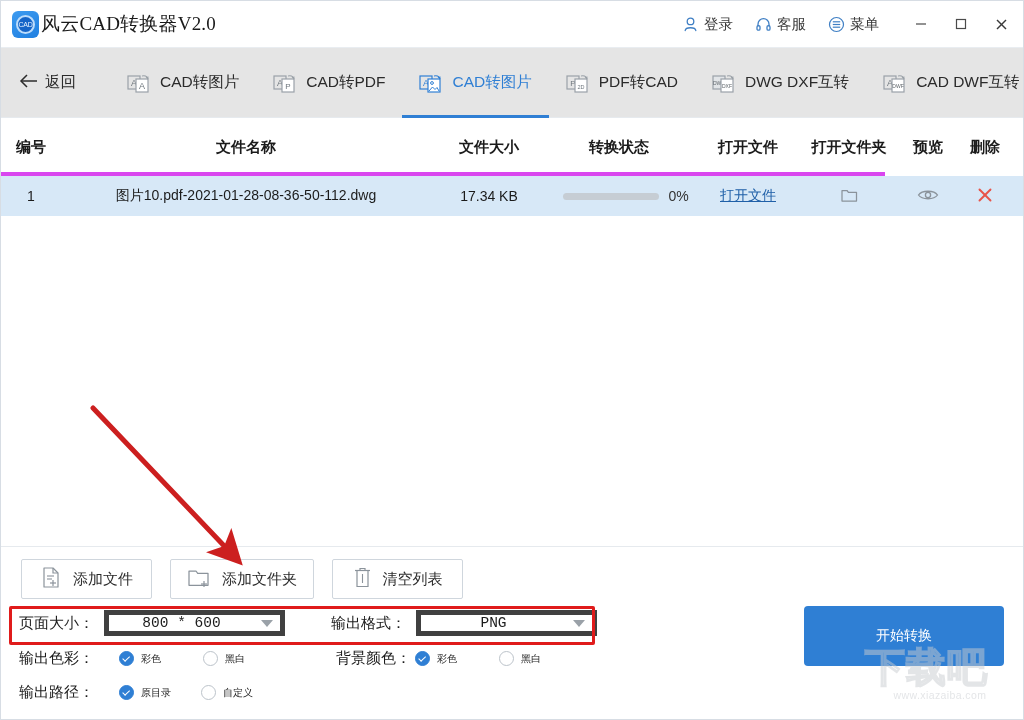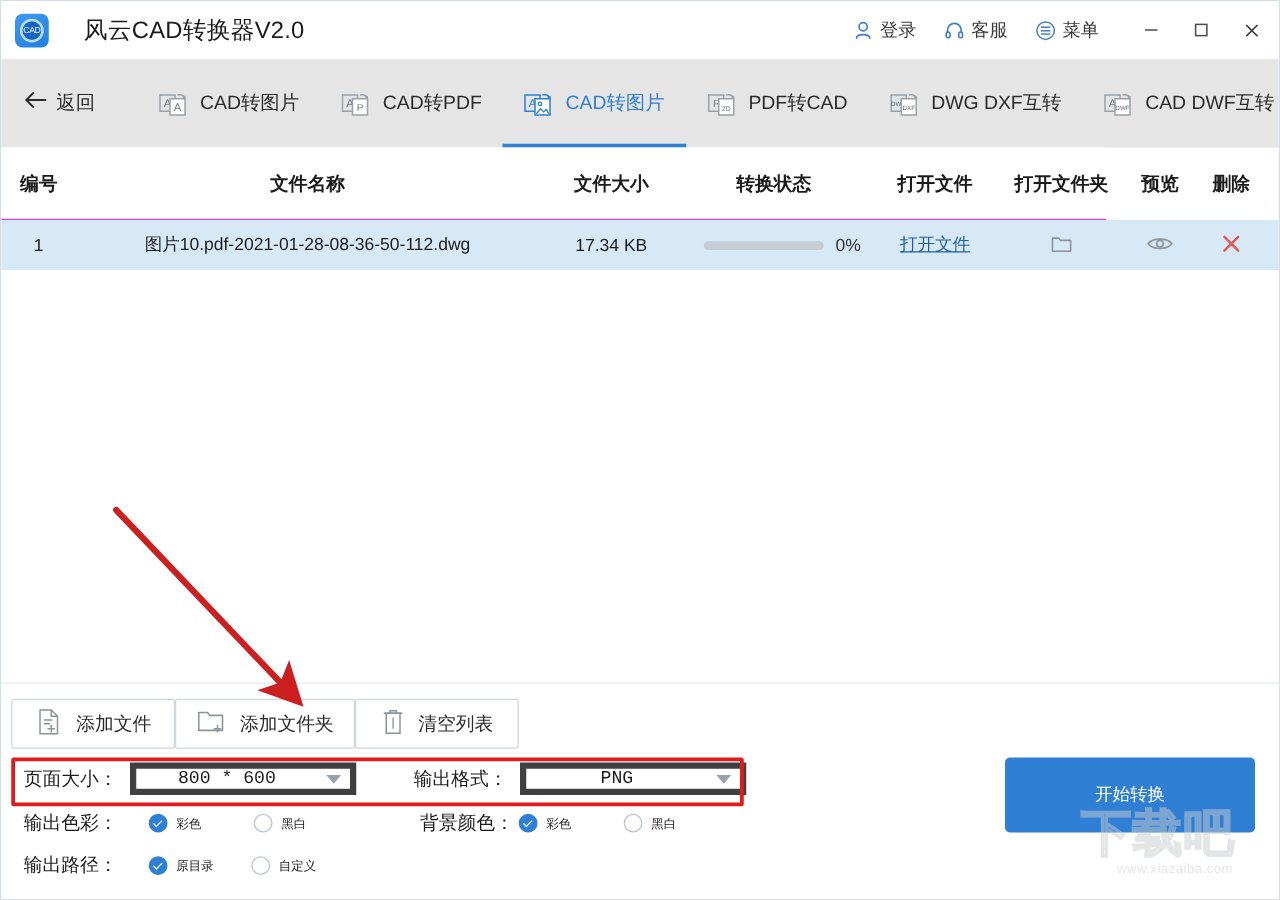--- a/index.html
+++ b/index.html
@@ -37,25 +37,26 @@
   }
   .app-logo .ring {
     width: 19px; height: 19px; border-radius: 50%;
     background: #1565c8;
     border: 2px solid #bcdcfb;
     display: flex; align-items: center; justify-content: center;
     font-size: 7px; color: #eaf4ff; letter-spacing: -0.3px;
     font-family: "Liberation Sans", sans-serif;
   }
   .app-title {
-    margin-left: 28px;
+    margin-left: 2px;
     font-size: 19px;
     color: #1a1a1a;
     letter-spacing: 0.2px;
     white-space: nowrap;
+    font-family: Liberation Serif, serif;
   }
   .title-right {
     margin-left: auto;
     display: flex; align-items: center;
     height: 100%;
   }
   .tb-item {
     display: flex; align-items: center;
     gap: 5px;
     margin-right: 22px;
@@ -100,21 +101,21 @@
     position: absolute; left: 0; right: 0; bottom: 0;
     height: 3px; background: #2f7fd4;
   }
   .tabicon { width: 25px; height: 23px; flex: 0 0 auto; }
 
   
   .thead {
     position: absolute; left: 0; top: 117px;
     width: 884px; height: 58px;
     background: #ffffff;
-    border-bottom: 1px solid #d946ef;
+    border-bottom: 4px solid #d946ef;
   }
   .th {
     position: absolute; top: 0; height: 58px;
     display: flex; align-items: center; justify-content: center;
     font-size: 15px; color: #1b1b1b; font-weight: bold;
     white-space: nowrap;
   }
   .trow {
     position: absolute; left: 0; top: 175px;
     width: 1024px; height: 40px;
@@ -141,21 +142,21 @@
     background: #ffffff;
   }
 
   
   .bottom {
     position: absolute; left: 0; top: 545px;
     width: 1024px; height: 175px;
     background: #ffffff;
     border-top: 1px solid #e6eaee;
   }
-  .btnrow { position: absolute; left: 8px; top: 12px; display: flex; }
+  .btnrow { position: absolute; left: 20px; top: 12px; display: flex; gap: 18px; }
   .obtn {
     height: 40px; min-width: 131px;
     border: 1px solid #cfd6dd;
     background: #ffffff;
     border-radius: 2px;
     display: flex; align-items: center; justify-content: center; gap: 11px;
     font-size: 15px; color: #2b2b2b;
     padding: 0 16px;
     white-space: nowrap;
   }

